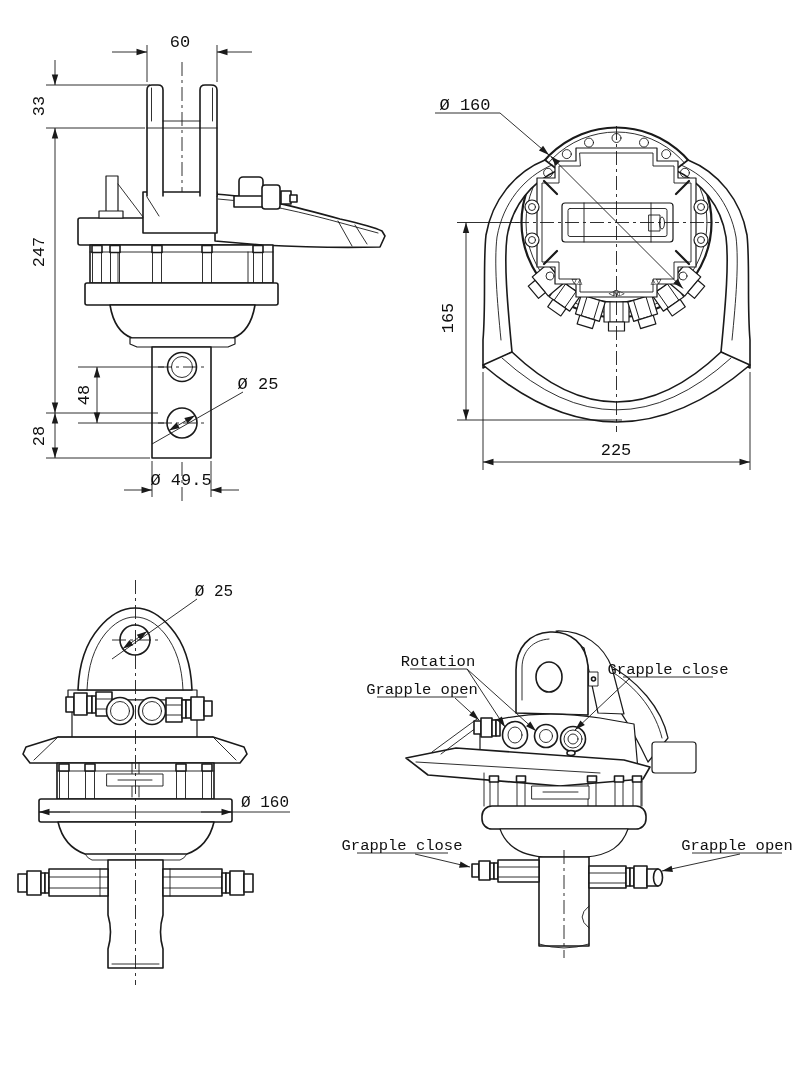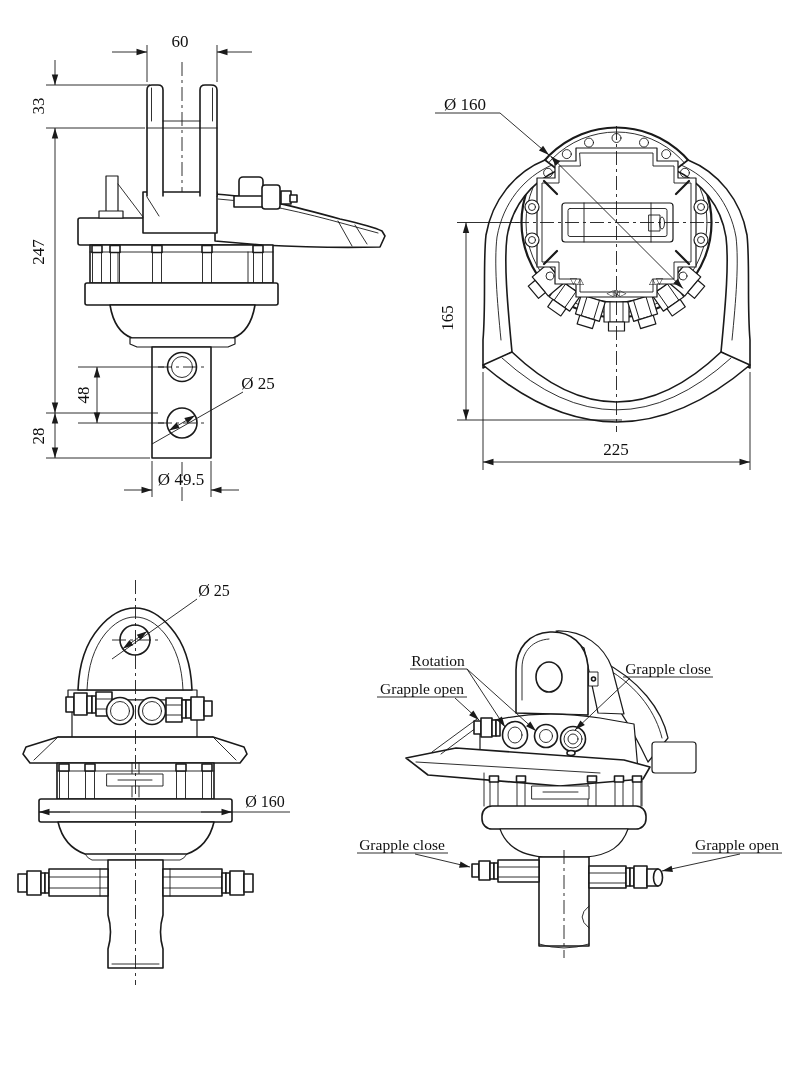--- a/index.html
+++ b/index.html
@@ -1,17 +1,17 @@
 <!DOCTYPE html>
 <html><head>
 <meta charset="utf-8">
 <style>
   html,body{margin:0;padding:0;background:#fff;}
   .canvas{position:relative;width:808px;height:1080px;background:#ffffff;overflow:hidden;
-          font-family:Liberation Serif, serif;}
+          font-family:Liberation Mono, monospace;}
   svg{display:block;}
   .outline path,.outline rect,.outline circle,.outline ellipse,.outline line,.outline polygon{
       fill:#ffffff;stroke:#1a1a1a;stroke-width:1.6;stroke-linejoin:round;stroke-linecap:round;}
   .outline .nofill{fill:none;}
   .outline .thin{stroke-width:0.9;fill:none;}
   .outline .med{stroke-width:1.2;}
   .outline .thick{stroke-width:2.2;}
   .seal{fill:#161616;stroke:none;}
   .dark{fill:#161616;stroke:none;}
   .dim line,.dim path{stroke:#1a1a1a;stroke-width:0.9;fill:none;}

